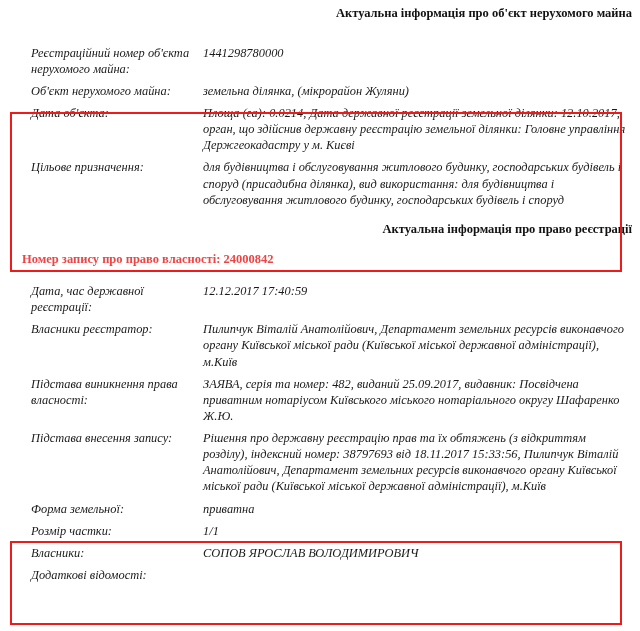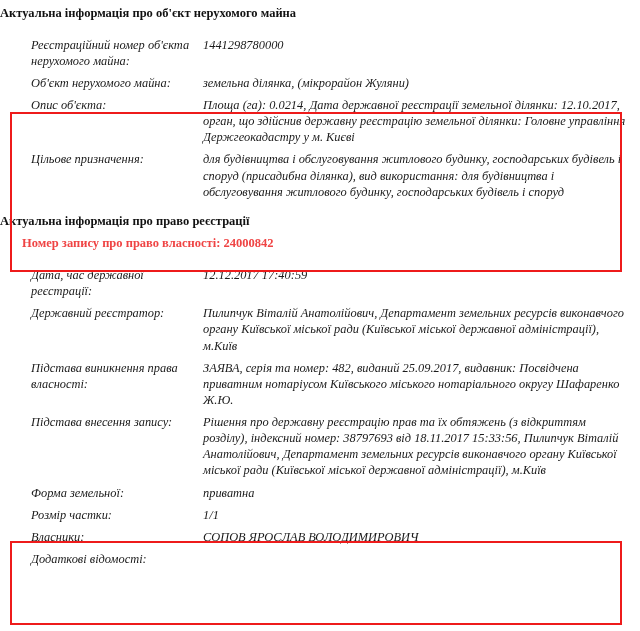--- a/index.html
+++ b/index.html
@@ -19,26 +19,26 @@
 
   .page {
     position: relative;
     width: 640px;
     height: 631px;
     box-sizing: border-box;
   }
 
   
   .section-title {
-    text-align: left;
+    text-align: right;
     font-weight: bold;
     font-size: 12.5px;
     line-height: 1.25;
     color: #111111;
-    padding: 0;
+    padding: 8px;
     margin: 0;
   }
   .section-title-1 { padding-top: 6px; padding-right: 8px; }
   .section-title-2 { padding-top: 5px; padding-right: 8px; }
 
   .record-number {
     font-weight: bold;
     font-size: 12.5px;
     line-height: 1.25;
     margin: 0;
@@ -129,42 +129,42 @@
     <tbody>
       <tr>
         <td class="lbl">Реєстраційний номер об'єкта нерухомого майна:</td>
         <td class="val">1441298780000</td>
       </tr>
       <tr>
         <td class="lbl block-gap-top">Об'єкт нерухомого майна:</td>
         <td class="val block-gap-top">земельна ділянка, (мікрорайон Жуляни)</td>
       </tr>
       <tr>
-        <td class="lbl block-gap-top">Опис об'єкта:</td>
+        <td class="lbl block-gap-top">Дата об'єкта:</td>
         <td class="val block-gap-top">Площа (га): 0.0214, Дата державної реєстрації земельної ділянки: 12.10.2017, орган, що здійснив державну реєстрацію земельної ділянки: Головне управління Держгеокадастру у м. Києві</td>
       </tr>
       <tr>
         <td class="lbl block-gap-top">Цільове призначення:</td>
         <td class="val block-gap-top">для будівництва і обслуговування житлового будинку, господарських будівель і споруд (присадибна ділянка), вид використання: для будівництва і обслуговування житлового будинку, господарських будівель і споруд</td>
       </tr>
     </tbody>
   </table>
 
   <div class="section-title section-title-2">Актуальна інформація про право реєстрації</div>
 
   <div class="record-number">Номер запису про право власності: 24000842</div>
 
   <table class="rows">
     <tbody>
       <tr>
         <td class="lbl">Дата, час державної реєстрації:</td>
         <td class="val">12.12.2017 17:40:59</td>
       </tr>
       <tr>
-        <td class="lbl block-gap-top">Державний реєстратор:</td>
+        <td class="lbl block-gap-top">Власники реєстратор:</td>
         <td class="val block-gap-top">Пилипчук Віталій Анатолійович, Департамент земельних ресурсів виконавчого органу Київської міської ради (Київської міської державної адміністрації), м.Київ</td>
       </tr>
       <tr>
         <td class="lbl block-gap-top">Підстава виникнення права власності:</td>
         <td class="val block-gap-top">ЗАЯВА, серія та номер: 482, виданий 25.09.2017, видавник: Посвідчена приватним нотаріусом Київського міського нотаріального округу Шафаренко Ж.Ю.</td>
       </tr>
       <tr>
         <td class="lbl block-gap-top">Підстава внесення запису:</td>
         <td class="val block-gap-top">Рішення про державну реєстрацію прав та їх обтяжень (з відкриттям розділу), індексний номер: 38797693 від 18.11.2017 15:33:56, Пилипчук Віталій Анатолійович, Департамент земельних ресурсів виконавчого органу Київської міської ради (Київської міської державної адміністрації), м.Київ</td>
       </tr>

